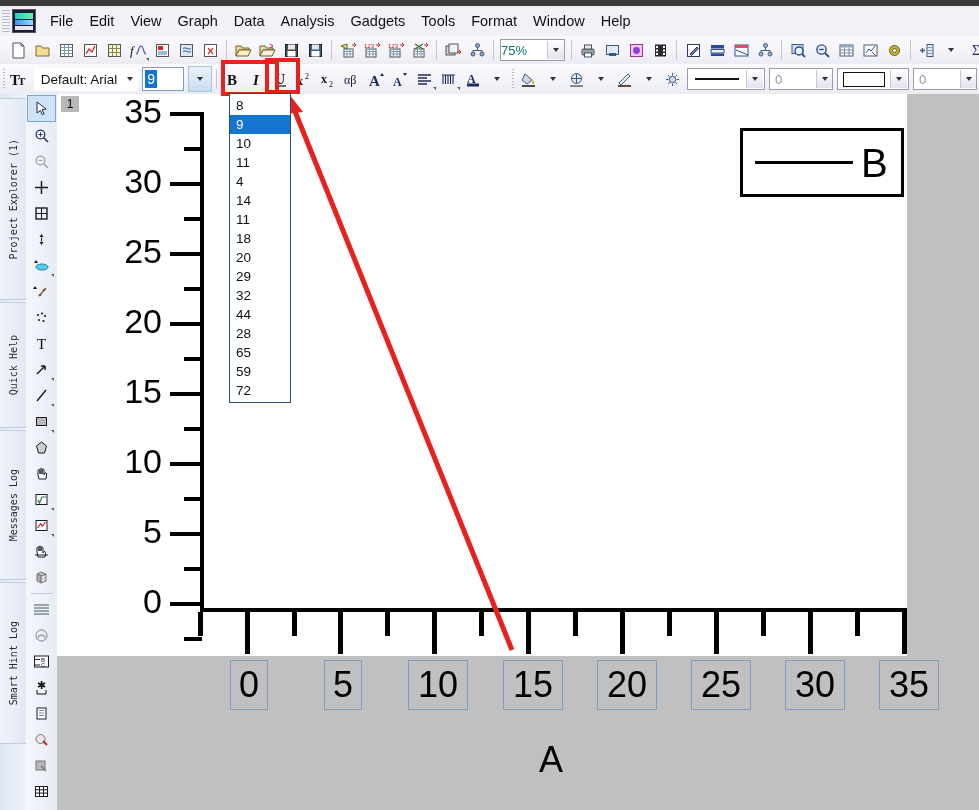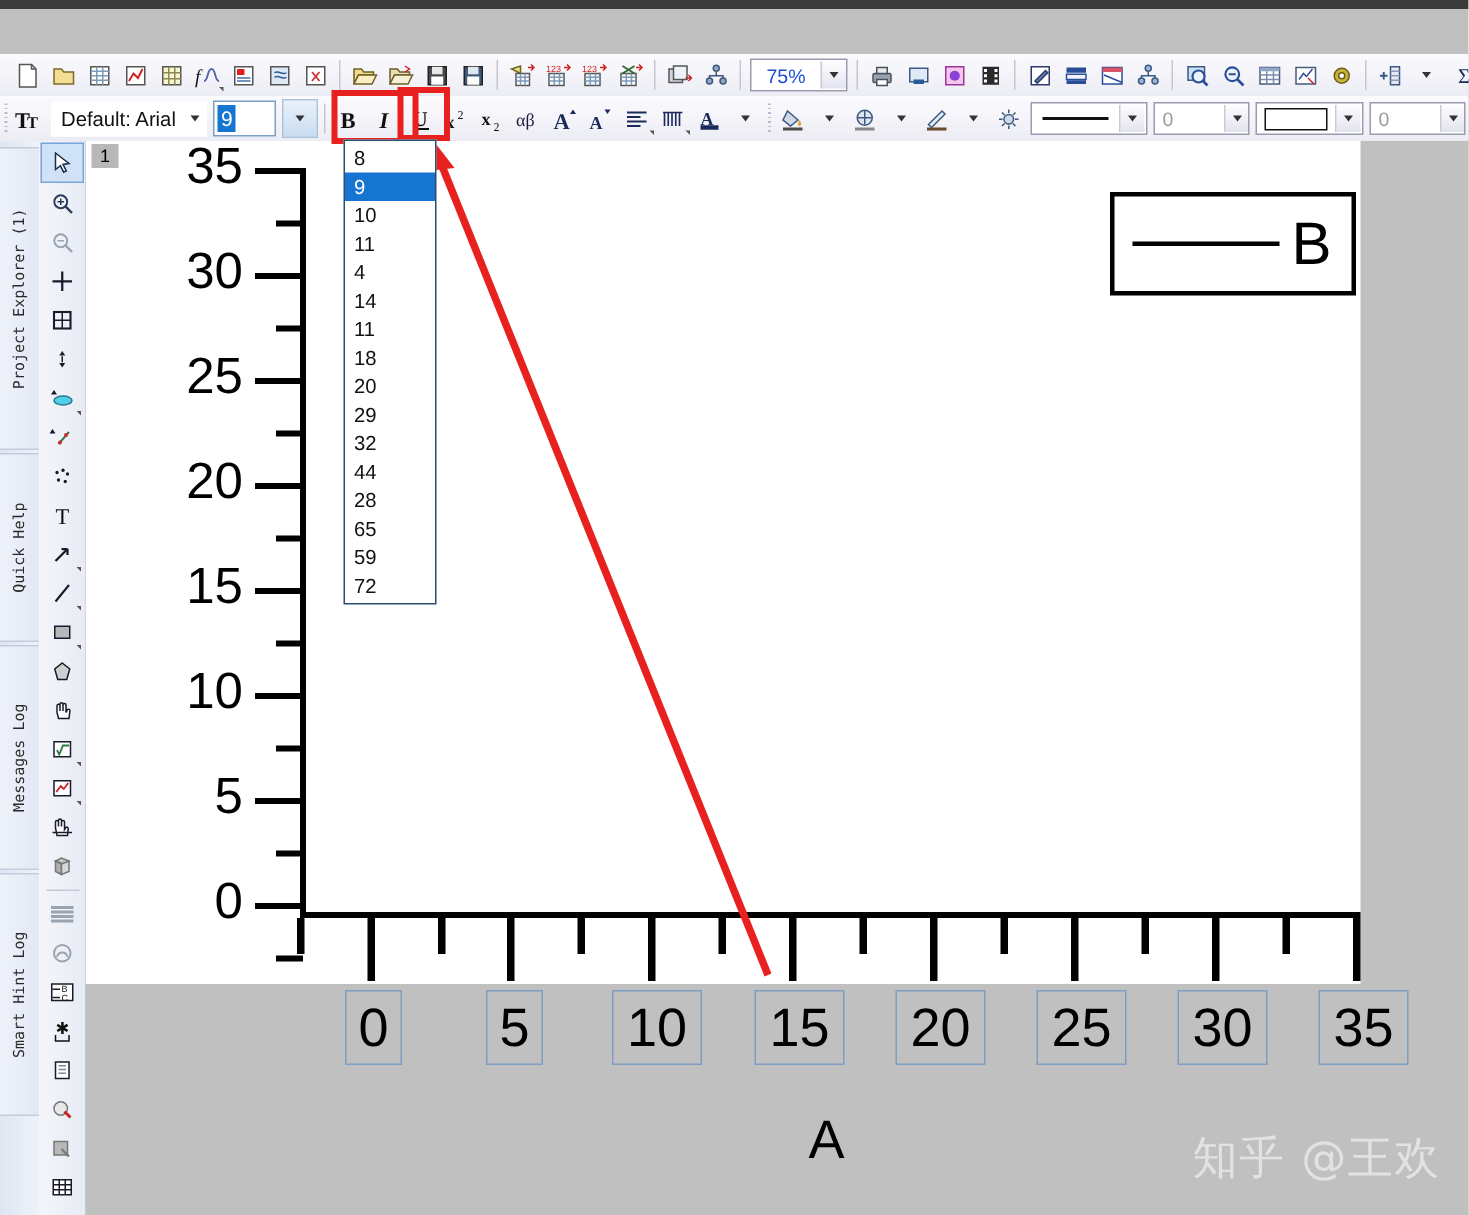--- a/index.html
+++ b/index.html
@@ -55,21 +55,21 @@
   .caret{width:0;height:0;border-left:3px solid transparent;border-right:3px solid transparent;
     border-top:4px solid #333;}
   .mini-caret{position:absolute;right:1px;bottom:1px;width:0;height:0;
     border-left:3px solid transparent;border-top:3px solid #555;}
 
   
   .zoombox{
     display:flex;align-items:center;height:20px;border:1px solid #9a9ab0;background:#fff;
     margin:0 2px;flex:none;
   }
-  .zoombox .val{width:46px;text-align:center;font-size:13px;color:#1d4ed8;}
+  .zoombox .val{width:46px;text-align:left;font-size:13px;color:#0f766e;}
   .zoombox .drop{width:16px;height:18px;border-left:1px solid #c9c9d6;
     background:linear-gradient(to bottom,#fdfdff,#e3e3ee);
     display:flex;align-items:center;justify-content:center;}
 
   
   .fontcombo{
     display:flex;align-items:center;height:21px;background:#fff;border:1px solid #fff;
     margin-left:2px;flex:none;
   }
   .fontcombo .fv{font-size:13.5px;color:#111;padding:0 6px;white-space:nowrap;}
@@ -171,20 +171,39 @@
   
   .anno{position:absolute;left:0;top:0;width:979px;height:810px;pointer-events:none;z-index:35;}
 </style>
 </head>
 <body>
 
 <div id="app">
 
   <div class="titlestrip"></div>
 
+  <div class="menubar">
+    <div class="grip"></div>
+    <div class="applogo">
+      <i class="a"></i>
+        <i class="b"></i>
+        <i class="c"></i>
+    </div>
+    <div class="menuitem">File</div>
+    <div class="menuitem">Edit</div>
+    <div class="menuitem">View</div>
+    <div class="menuitem">Graph</div>
+    <div class="menuitem">Data</div>
+    <div class="menuitem">Analysis</div>
+    <div class="menuitem">Gadgets</div>
+    <div class="menuitem">Tools</div>
+    <div class="menuitem">Format</div>
+    <div class="menuitem">Window</div>
+    <div class="menuitem">Help</div>
+  </div>
 
   <div class="toolbar" id="toolbar1">
     <div class="tb-grip"></div>
 
     <div class="tbtn">
       <svg width="17" height="17" viewBox="0 0 17 17">
           <path d="M3 1h8l3 3v12H3z" fill="#fff" stroke="#555"></path>
           <path d="M11 1v3h3" fill="none" stroke="#555"></path>
         </svg>
     </div>
@@ -881,21 +900,20 @@
     <div class="xlab-sel" style="left:267px;top:566px;width:36px;height:48px;">5</div>
     <div class="xlab-sel" style="left:351px;top:566px;width:58px;height:48px;">10</div>
     <div class="xlab-sel" style="left:446px;top:566px;width:58px;height:48px;">15</div>
     <div class="xlab-sel" style="left:540px;top:566px;width:58px;height:48px;">20</div>
     <div class="xlab-sel" style="left:634px;top:566px;width:58px;height:48px;">25</div>
     <div class="xlab-sel" style="left:728px;top:566px;width:58px;height:48px;">30</div>
     <div class="xlab-sel" style="left:822px;top:566px;width:58px;height:48px;">35</div>
 
     <div class="axistitle" style="left:482px;top:648px;">A</div>
 
-    <div class="watermark" style="left:738px;top:658px;">知乎 @王欢</div>
   </div>
 
   <div class="sizelist">
     <div class="opt">8</div>
     <div class="opt sel">9</div>
     <div class="opt">10</div>
     <div class="opt">11</div>
     <div class="opt">4</div>
     <div class="opt">14</div>
     <div class="opt">11</div>

